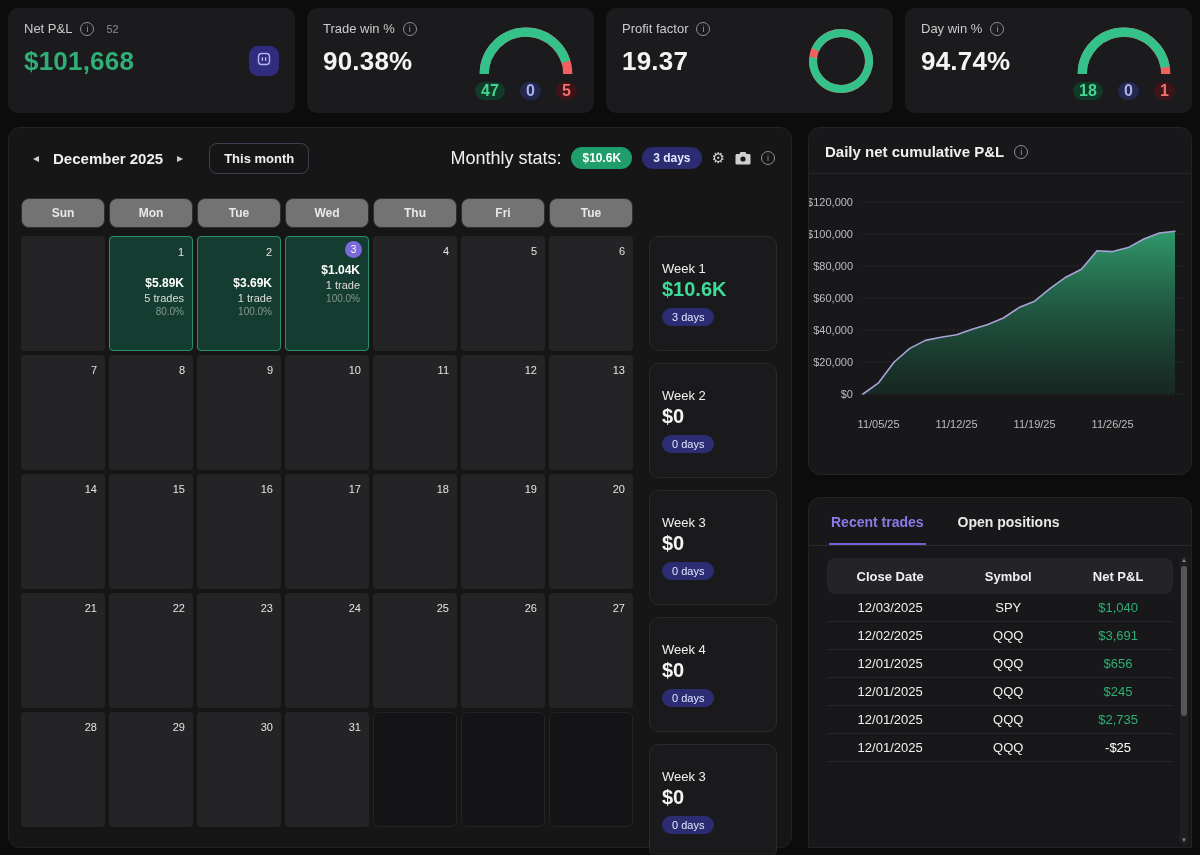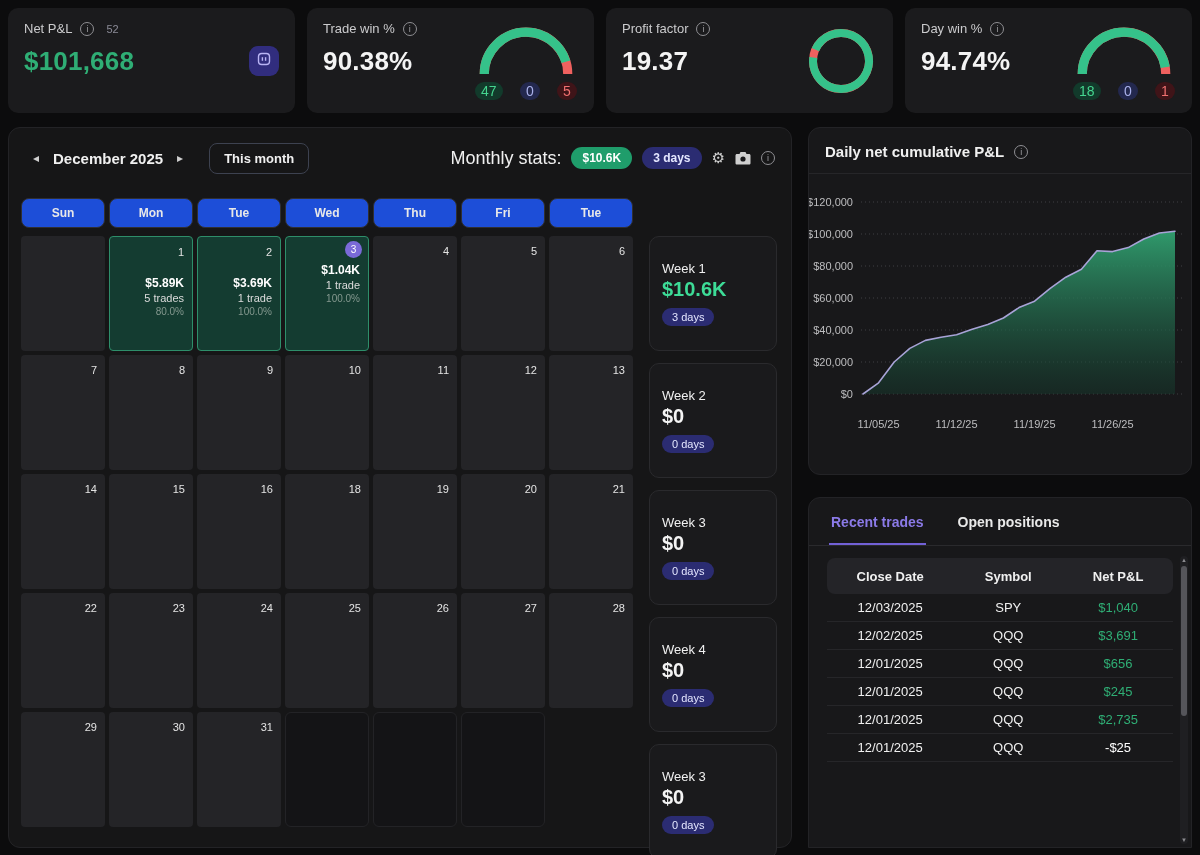--- a/index.html
+++ b/index.html
@@ -14,21 +14,21 @@
   .stat-card { background:#1b1b1d; border-radius:10px; height:105px; padding:13px 16px; display:flex; justify-content:space-between; position:relative; }
   .stat-left { display:flex; flex-direction:column; justify-content:flex-start; gap:10px; }
   .stat-label-row { display:flex; align-items:center; gap:8px; font-size:13px; color:#cbcbcd; }
   .stat-count { font-size:11px; color:#8b8b97; margin-left:4px; }
   .stat-value { font-size:26px; font-weight:bold; color:#f4f4f4; letter-spacing:.2px; }
   .stat-value.green { color:#2fae75; }
   .info-i { width:14px; height:14px; border:1px solid #8f8f93; border-radius:50%; display:inline-flex; align-items:center; justify-content:center; font-size:9px; color:#9d9da1; flex:0 0 auto; font-style:normal; }
   .icon-btn-purple { width:30px; height:30px; background:#312d7e; border-radius:9px; display:flex; align-items:center; justify-content:center; align-self:center; border:none; cursor:pointer; }
   .gauge-block { display:flex; flex-direction:column; align-items:center; justify-content:flex-end; width:104px; }
   .gauge-badges { display:flex; justify-content:space-between; width:102px; margin-top:3px; }
-  .gbadge { min-width:20px; height:18px; border-radius:9px; font-size:14px; display:flex; align-items:center; justify-content:center; padding:0 6px; }
+  .gbadge { min-width:20px; height:18px; border-radius:9px; font-size:16px; display:flex; align-items:center; justify-content:center; padding:0 6px;font-weight:bold; }
   .gbadge.win  { background:#123a2b; color:#45d58f; }
   .gbadge.neu  { background:#23284e; color:#aab1ea; }
   .gbadge.loss { background:#3f1418; color:#f07070; }
   .donut-wrap { display:flex; align-items:center; }
   
   .main-row { display:flex; gap:16px; padding:14px 8px 0 8px; }
   .cal-panel { width:784px; height:721px; background:#161617; border:1px solid #232326; border-radius:12px; padding:12px; }
   .right-col { width:384px; display:flex; flex-direction:column; gap:22px; }
   
   .cal-header { display:flex; align-items:center; height:36px; padding:0 4px; }
@@ -38,21 +38,21 @@
   .cal-header-right { margin-left:auto; display:flex; align-items:center; gap:10px; }
   .mstats-label { font-size:18px; font-weight:normal; color:#f0f0f0;text-align:center; }
   .pill { border-radius:999px; font-size:12px; font-weight:bold; padding:4px 11px; color:#fff; }
   .pill.green { background:#1f9d6b; }
   .pill.navy  { background:#2b2c72; color:#e4e6ff; }
   .hdr-icon { background:none; border:none; cursor:pointer; color:#cfcfcf; font-size:15px; display:flex; align-items:center; }
   
   .cal-body { display:flex; gap:16px; margin-top:22px; }
   .grid-wrap { width:612px; }
   .dow-row { display:grid; grid-template-columns:repeat(7,1fr); gap:4px; }
-  .dow-chip { height:30px; background:#1d4ed8; border:1px solid #2f2f32; border-radius:8px; display:flex; align-items:center; justify-content:center; font-size:12px; font-weight:bold; color:#e8e8e8; }
+  .dow-chip { height:30px; background:#737373; border:1px solid #2f2f32; border-radius:8px; display:flex; align-items:center; justify-content:center; font-size:12px; font-weight:bold; color:#e8e8e8; }
   .cal-grid { display:grid; grid-template-columns:repeat(7,1fr); gap:4px; margin-top:8px; }
   .cal-cell { height:115px; border-radius:4px; position:relative; padding:5px 8px; text-align:right; }
   .cal-cell.empty { background:#242427; }
   .cal-cell.out { background:#141416; border:1px solid #232326; border-radius:6px; }
   .cal-cell.profit { background:#143c31; border:1px solid #2e8e6a; cursor:pointer; }
   .day-num { font-size:11px; color:#e4e4e4; }
   .day-num.badged { position:absolute; top:4px; right:6px; width:17px; height:17px; background:#7a6ad8; border-radius:50%; display:flex; align-items:center; justify-content:center; color:#fff; font-size:10px; }
   .cell-pnl { margin-top:16px; font-size:12px; font-weight:bold; color:#fff; }
   .cal-cell.badged-cell .cell-pnl { margin-top:21px; }
   .cell-trades { font-size:11px; color:#dcdcdc; margin-top:2px; }
@@ -220,20 +220,21 @@
             <div class="cal-cell empty"><span class="day-num">7</span></div>
             <div class="cal-cell empty"><span class="day-num">8</span></div>
             <div class="cal-cell empty"><span class="day-num">9</span></div>
             <div class="cal-cell empty"><span class="day-num">10</span></div>
             <div class="cal-cell empty"><span class="day-num">11</span></div>
             <div class="cal-cell empty"><span class="day-num">12</span></div>
             <div class="cal-cell empty"><span class="day-num">13</span></div>
             <div class="cal-cell empty"><span class="day-num">14</span></div>
             <div class="cal-cell empty"><span class="day-num">15</span></div>
             <div class="cal-cell empty"><span class="day-num">16</span></div>
+            <div class="cal-cell empty"><span class="day-num">17</span></div>
             <div class="cal-cell empty"><span class="day-num">18</span></div>
             <div class="cal-cell empty"><span class="day-num">19</span></div>
             <div class="cal-cell empty"><span class="day-num">20</span></div>
             <div class="cal-cell empty"><span class="day-num">21</span></div>
             <div class="cal-cell empty"><span class="day-num">22</span></div>
             <div class="cal-cell empty"><span class="day-num">23</span></div>
             <div class="cal-cell empty"><span class="day-num">24</span></div>
             <div class="cal-cell empty"><span class="day-num">25</span></div>
             <div class="cal-cell empty"><span class="day-num">26</span></div>
             <div class="cal-cell empty"><span class="day-num">27</span></div>

